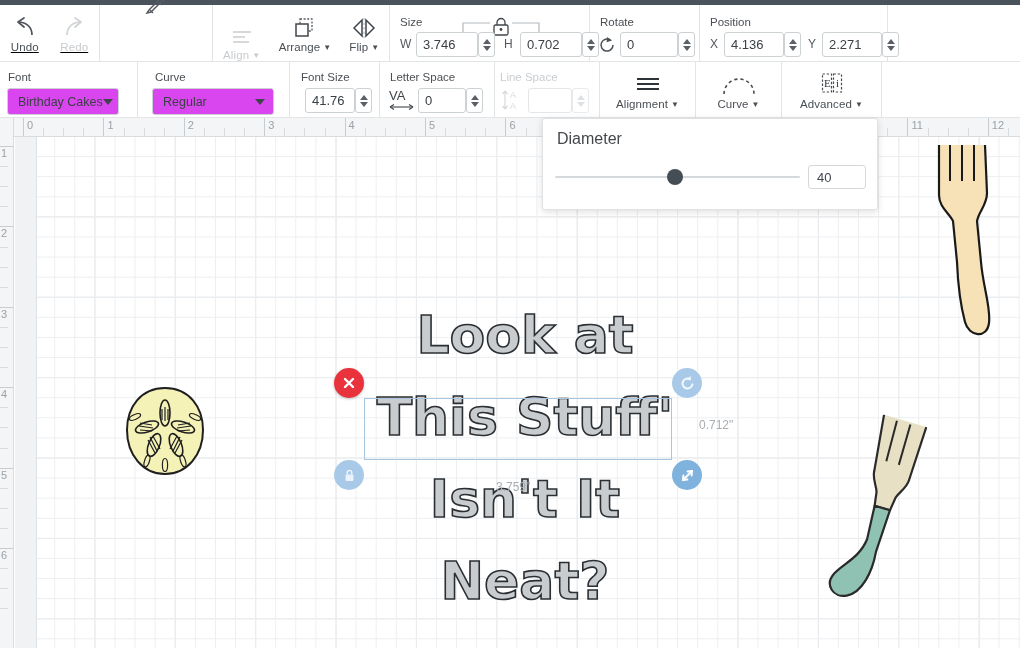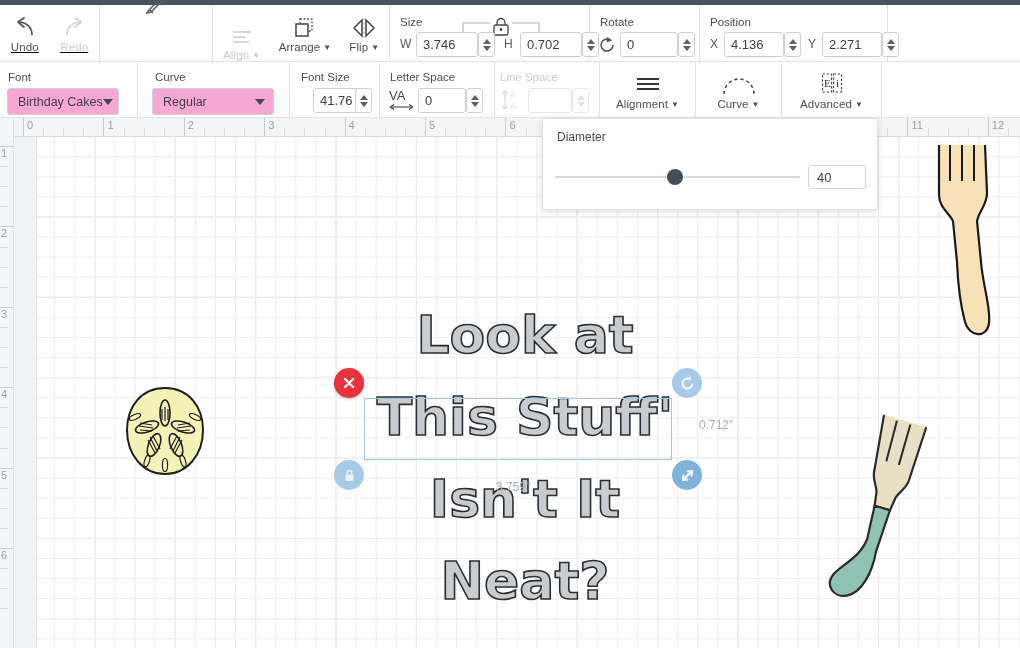--- a/index.html
+++ b/index.html
@@ -75,21 +75,21 @@
   .spin .ar { width: 0; height: 0; border-left: 4px solid transparent; border-right: 4px solid transparent; }
   .spin .up { border-bottom: 5px solid #5a6067; margin-bottom: 2px; }
   .spin .dn { border-top: 5px solid #5a6067; }
   .spin.dis .up { border-bottom-color: #dfe2e4; }
   .spin.dis .dn { border-top-color: #dfe2e4; }
 
   .axis-lab { position: absolute; font-size: 12px; color: #53585d; }
 
   .selbox {
     position: absolute; height: 27px;
-    border: 1px solid #ccd1d4; border-radius: 3px; background: #f9a8d4;
+    border: 1px solid #ccd1d4; border-radius: 3px; background: #d946ef;
     display: flex; align-items: center; justify-content: space-between;
     padding: 0 8px 0 10px; cursor: pointer;
   }
   .selbox .sv { font-size: 12.5px; color: #3b4045; white-space: nowrap; }
   .selbox .sc { width:0;height:0;border-left:5px solid transparent;border-right:5px solid transparent;border-top:6px solid #40464c; }
 
   
   .ruler-h {
     position: absolute; left: 14px; top: 118px; width: 1006px; height: 19px;
     background: #f3f5f7; border-bottom: 1px solid #d8dcdf;
@@ -170,21 +170,21 @@
   }
   #dim-w { left: 481px; top: 343px; }
   #dim-h { left: 684px; top: 281px; }
 
   
   .popup {
     position: absolute; left: 542px; top: 118px; width: 336px; height: 92px;
     background: #fff; border: 1px solid #e0e3e6; border-radius: 3px;
     box-shadow: 0 2px 7px rgba(0,0,0,.13);
   }
-  .popup-title { position: absolute; left: 14px; top: 11px; font-size: 12px; color: #43484d; }
+  .popup-title { position: absolute; left: 14px; top: 11px; font-size: 16px; color: #43484d; }
   .slider-track {
     position: absolute; left: 12px; top: 57px; width: 245px; height: 2px;
     background: #d6d9dc; border-radius: 1px; cursor: pointer;
   }
   .slider-thumb {
     position: absolute; left: 130px; top: 50px; width: 16px; height: 16px;
     border-radius: 50%; background: #454d55; cursor: pointer;
   }
   .dia-box {
     position: absolute; left: 265px; top: 46px; width: 58px; height: 24px;
@@ -355,21 +355,21 @@
     <div class="fieldgroup" style="left:138px;width:152px;">
       <div class="fg-label" style="left:17px;top:9px;">Curve</div>
       <div class="selbox" style="left:14px;top:26px;width:122px;">
         <span class="sv">Regular</span>
         <span class="sc"></span>
       </div>
     </div>
 
     <div class="fieldgroup" style="left:290px;width:90px;">
       <div class="fg-label" style="left:11px;top:9px;">Font Size</div>
-      <div class="numbox" style="left:23px;top:26px;width:50px;">
+      <div class="numbox" style="left:15px;top:26px;width:50px;">
         <input type="text" value="41.76" style="">
       </div>
       <div class="spin" style="left:65px;top:26px;">
           <div class="ar up"></div>
           <div class="ar dn"></div>
         </div>
     </div>
 
     <div class="fieldgroup" style="left:380px;width:115px;">
       <div class="fg-label" style="left:10px;top:9px;">Letter Space</div>

